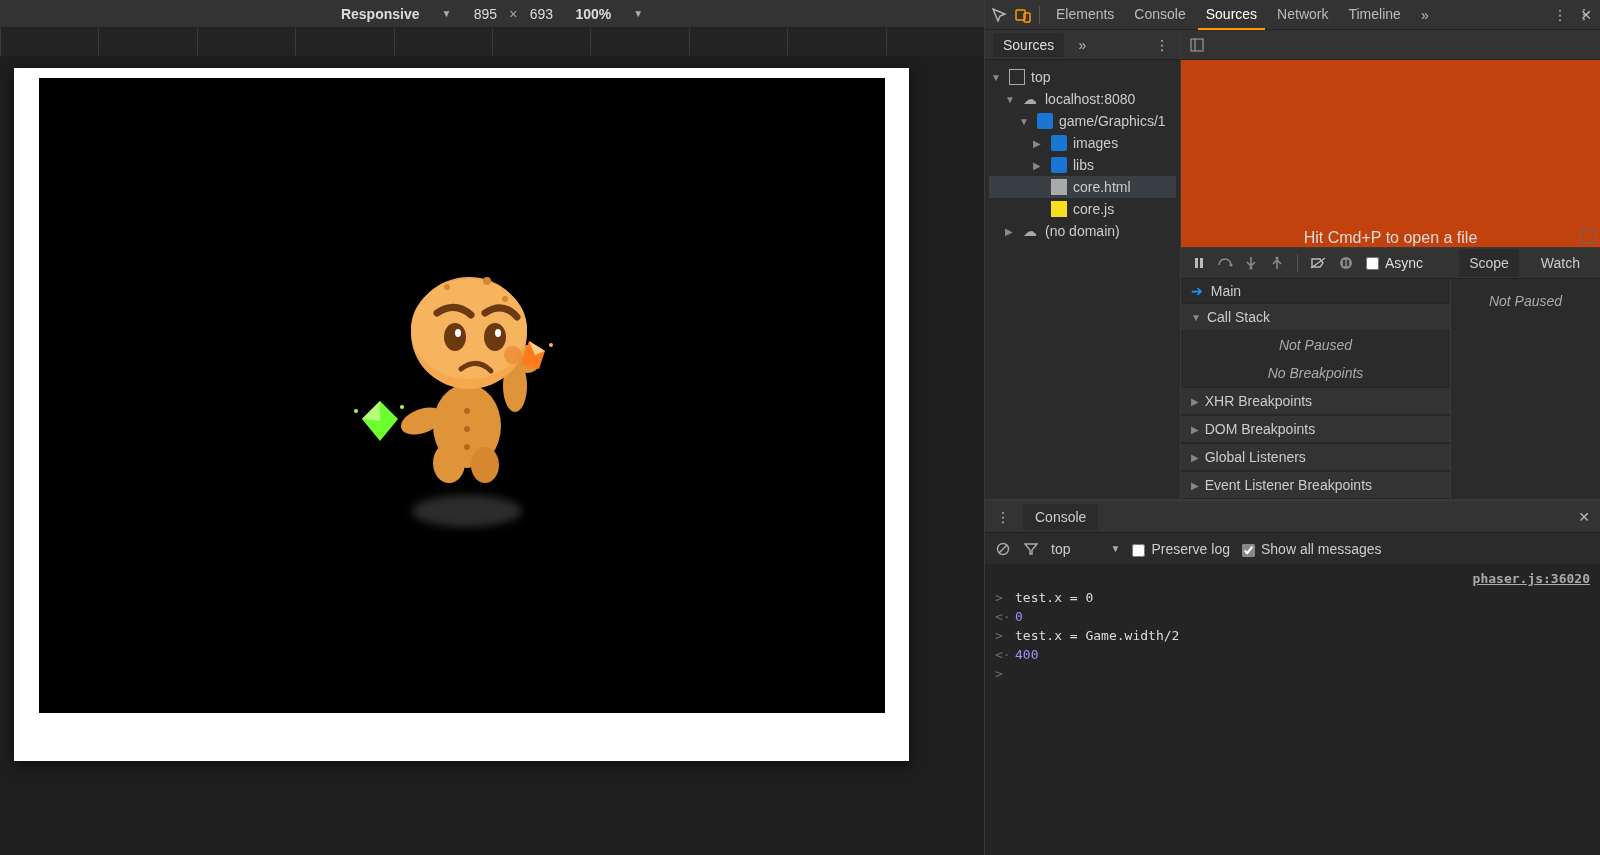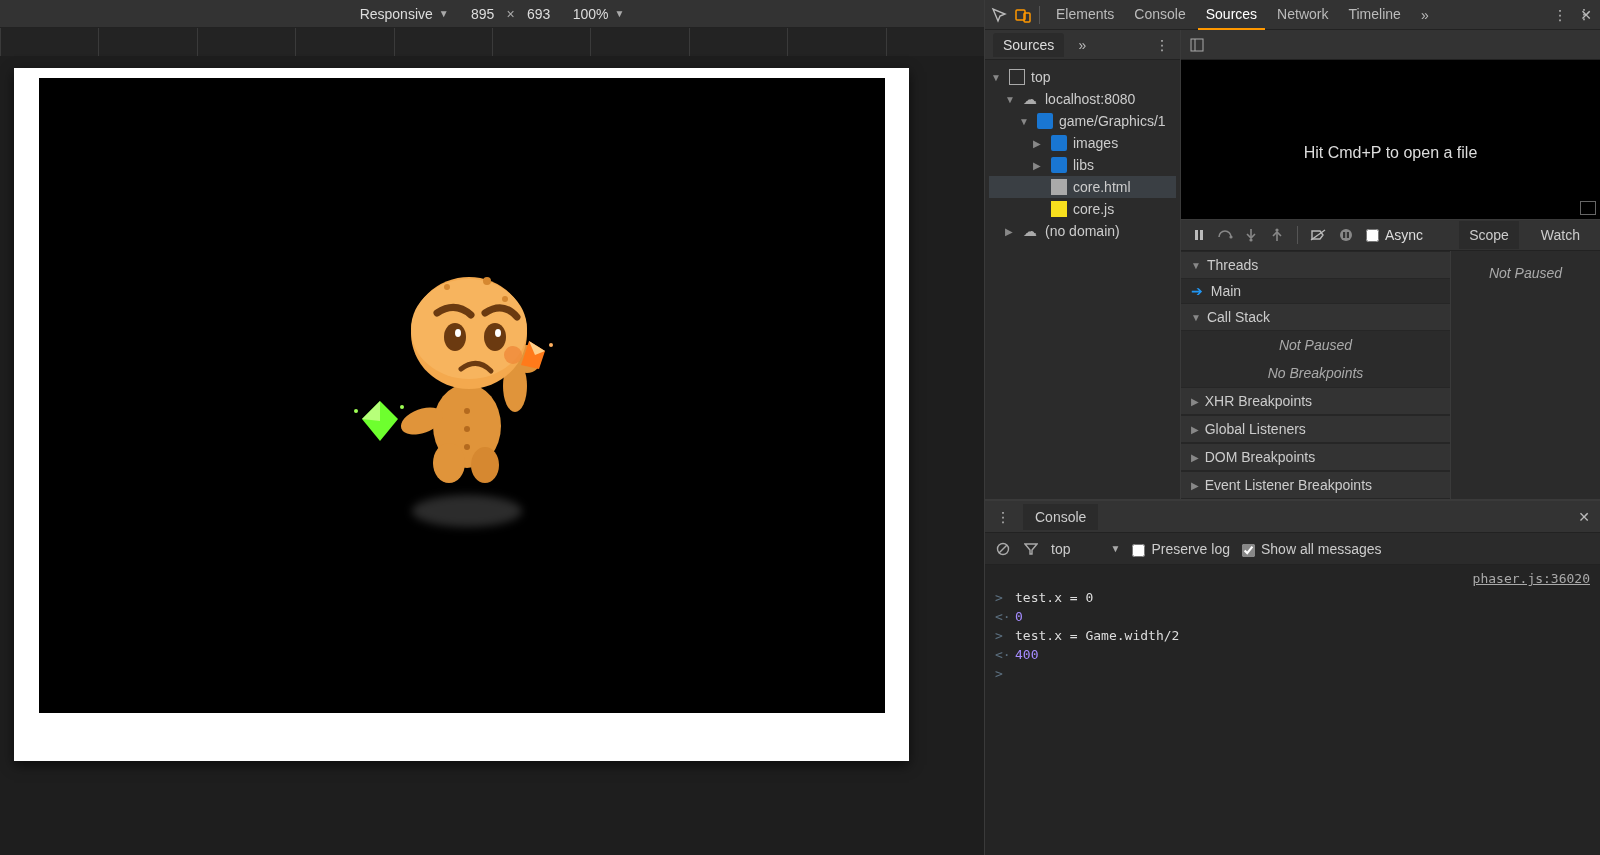--- a/index.html
+++ b/index.html
@@ -11,21 +11,21 @@
     display: flex; overflow: hidden;
   }
 
   
   .left-pane { width: 984px; display: flex; flex-direction: column; background:#1e1e1e; }
   .device-bar {
     height: 28px; background: #333333;
     display: flex; align-items: center; justify-content: center;
     gap: 14px; border-bottom: 1px solid #222;
   }
-  .device-bar .sel { display: flex; align-items: center; gap:6px; color:#ddd; cursor:pointer; }
+  .device-bar .sel { display: flex; align-items: center; gap:22px; color:#ddd; cursor:pointer;font-weight:bold; }
   .device-bar .dim { color:#aaa; }
   .device-bar .dim input {
     width: 40px; background: transparent; border: none; color:#ddd; text-align:center; font-size:14px;
   }
   .tri { font-size:10px; color:#aaa; }
   .ruler { height: 28px; background:#232323; display:flex; }
   .ruler .tick { flex:1; border-left:1px solid #3a3a3a; }
   .viewport-area {
     flex:1; background:#1e1e1e; display:flex; align-items:flex-start; justify-content:flex-start;
     padding: 12px 14px; position:relative;
@@ -73,21 +73,21 @@
   .indent0{padding-left:2px}.indent1{padding-left:16px}.indent2{padding-left:30px}.indent3{padding-left:44px}
   .fi-frame{border:1px solid #aaa; width:12px; height:10px;}
   .fi-cloud{color:#aaa;}
   .fi-folder{background:#1976d2; width:14px; height:11px; border-radius:2px;}
   .fi-html{background:#aaa; width:11px; height:13px;}
   .fi-js{background:#f7df1e; width:11px; height:13px;}
 
   
   .editor-col { flex:1; display:flex; flex-direction:column; position:relative; }
   .editor-top { height:30px; background:#333333; border-bottom:1px solid #222; display:flex; align-items:center; padding:0 8px;}
-  .editor-body { flex:1; background:#000000; display:flex; align-items:center; justify-content:center; padding-top:26px; color:#ccc; position:relative;}
+  .editor-body { flex:1; background:#c2410c; display:flex; align-items:flex-end; justify-content:center; padding-top:26px; color:#ccc; position:relative;}
   .editor-body .hint { font-size:16px; color:#ddd; }
   .mini-toggle { position:absolute; right:4px; bottom:4px; border:1px solid #666; width:16px; height:14px; }
 
   .dbg-toolbar { height:32px; background:#333333; display:flex; align-items:center; gap:12px; padding:0 10px; border-bottom:1px solid #222; border-top:1px solid #3a3a3a;}
   .dbg-toolbar .grp { display:flex; gap:10px; }
   .dbg-toolbar .sp { flex:1; }
   .dbg-toolbar label { display:flex; align-items:center; gap:6px; color:#ddd; }
   .dbg-toolbar .tab { padding:6px 10px; cursor:pointer; }
   .dbg-toolbar .tab.active { background:#2b2b2b; }
 
@@ -109,21 +109,21 @@
   .drawer-h .tab { background:#2b2b2b; padding:5px 12px; }
   .drawer-h .sp { flex:1;}
   .drawer-tb { height:32px; background:#2b2b2b; display:flex; align-items:center; gap:12px; padding:0 10px; border-bottom:1px solid #222;}
   .drawer-tb label { display:flex; align-items:flex-end; gap:6px; }
   .drawer-body { flex:1; background:#242424; font-family: Menlo, Consolas, monospace; font-size:13px; padding:4px 0; overflow:auto; }
   .log-line { display:flex; padding:2px 10px; gap:8px; align-items:flex-start; }
   .log-line .gutter { width:12px; color:#5c7080; }
   .banner { background:#cc0000; color:#fff; padding:1px 6px; }
   .banner-sub { background:#ddd; color:#444; padding:0 4px; }
   .hearts { color:#cc0033; }
-  .link { color:#aaa; text-decoration:underline; margin-left:auto; }
+  .link { color:#aaa; text-decoration:underline; margin-left:auto;font-weight:bold; }
   .num { color:#a58cff; }
   .code { color:#ddd; }
 
   input[type=checkbox]{ accent-color:#888; }
 </style>
 </head>
 <body>
 
 <div class="left-pane">
   <div class="device-bar">
@@ -357,45 +357,41 @@
             <input type="checkbox" style="">
             <span>Async</span>
           </label>
         <div class="sp"></div>
         <span class="tab active">Scope</span>
         <span class="tab">Watch</span>
       </div>
 
       <div class="dbg-body">
         <div class="dbg-left">
-          <div class="acc-h open">
-              <span class="car"></span>
-              <span>Threads</span>
-            </div>
           <div class="thread-row">
               <span class="arrow">➔</span>
               <span>Main</span>
             </div>
           <div class="acc-h open">
               <span class="car"></span>
               <span>Call Stack</span>
             </div>
           <div class="acc-b">Not Paused</div>
           <div class="acc-b">No Breakpoints</div>
           <div class="acc-h">
               <span class="car"></span>
               <span>XHR Breakpoints</span>
             </div>
           <div class="acc-h">
               <span class="car"></span>
-              <span>Global Listeners</span>
+              <span>DOM Breakpoints</span>
             </div>
           <div class="acc-h">
               <span class="car"></span>
-              <span>DOM Breakpoints</span>
+              <span>Global Listeners</span>
             </div>
           <div class="acc-h">
               <span class="car"></span>
               <span>Event Listener Breakpoints</span>
             </div>
         </div>
         <div class="dbg-right">Not Paused</div>
       </div>
     </div>
   </div>

